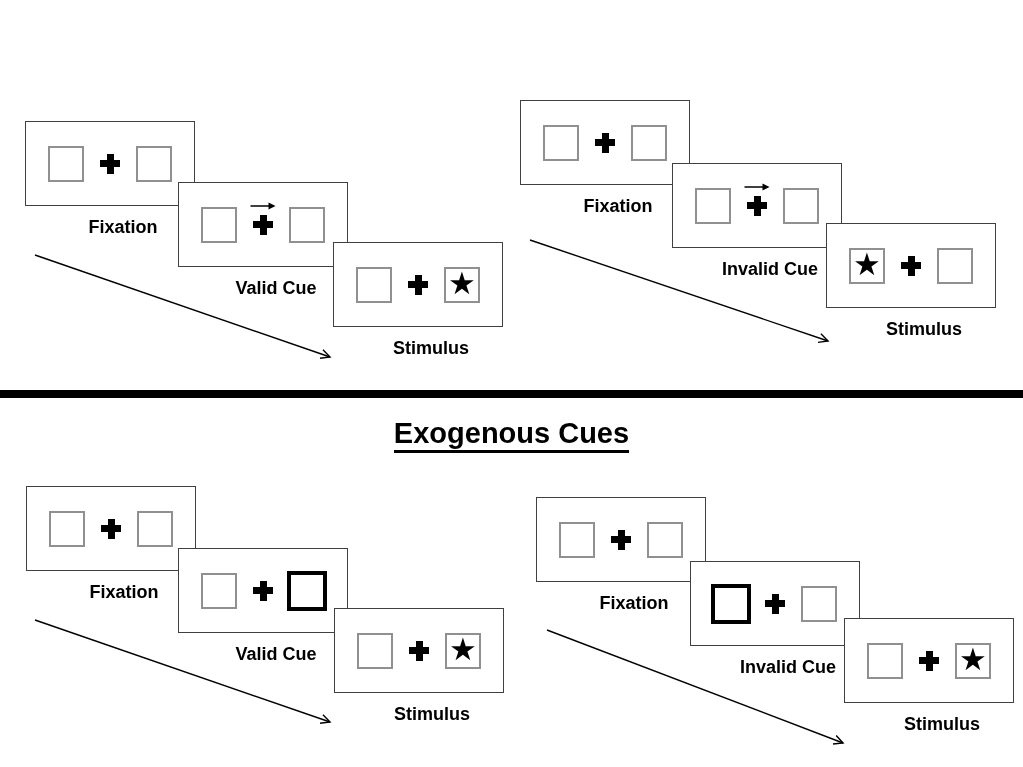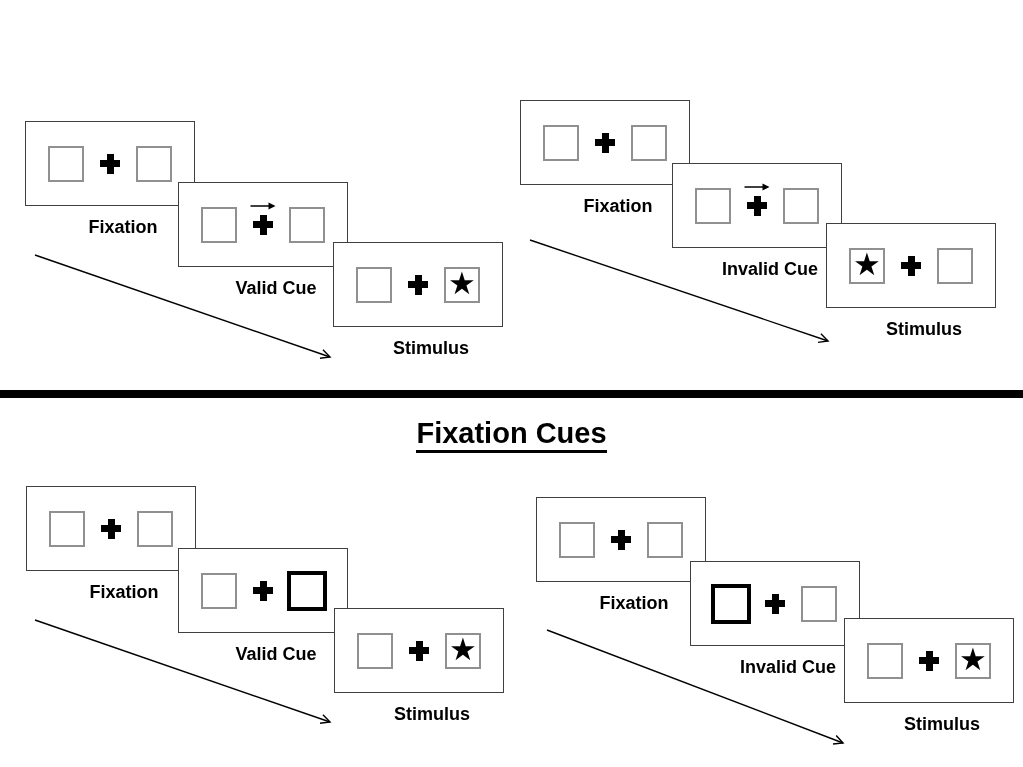--- a/index.html
+++ b/index.html
@@ -61,21 +61,21 @@
         <path d="M1,1 L10,5.5 L1,10" fill="none" stroke="#000" stroke-width="1.4"></path>
       </marker>
     </defs>
     <line x1="35" y1="255" x2="330" y2="357" stroke="#000" stroke-width="1.4" marker-end="url(#ah)"></line>
     <line x1="530" y1="240" x2="828" y2="341" stroke="#000" stroke-width="1.4" marker-end="url(#ah)"></line>
     <line x1="35" y1="620" x2="330" y2="722" stroke="#000" stroke-width="1.4" marker-end="url(#ah)"></line>
     <line x1="547" y1="630" x2="843" y2="743" stroke="#000" stroke-width="1.4" marker-end="url(#ah)"></line>
   </svg>
 
   <div class="section-title" style="top:417px;">
-    <span>Fixation Cues</span>
+    <span>Exogenous Cues</span>
   </div>
   <div class="divider"></div>
 
   <div class="group" style="left:25px;top:121px;">
     <div class="step" style="left:0;top:0;z-index:1;">
       <div class="panel">
         <div class="box left"></div>
         <div class="plus"></div>
         <div class="box right"></div>
       </div>

